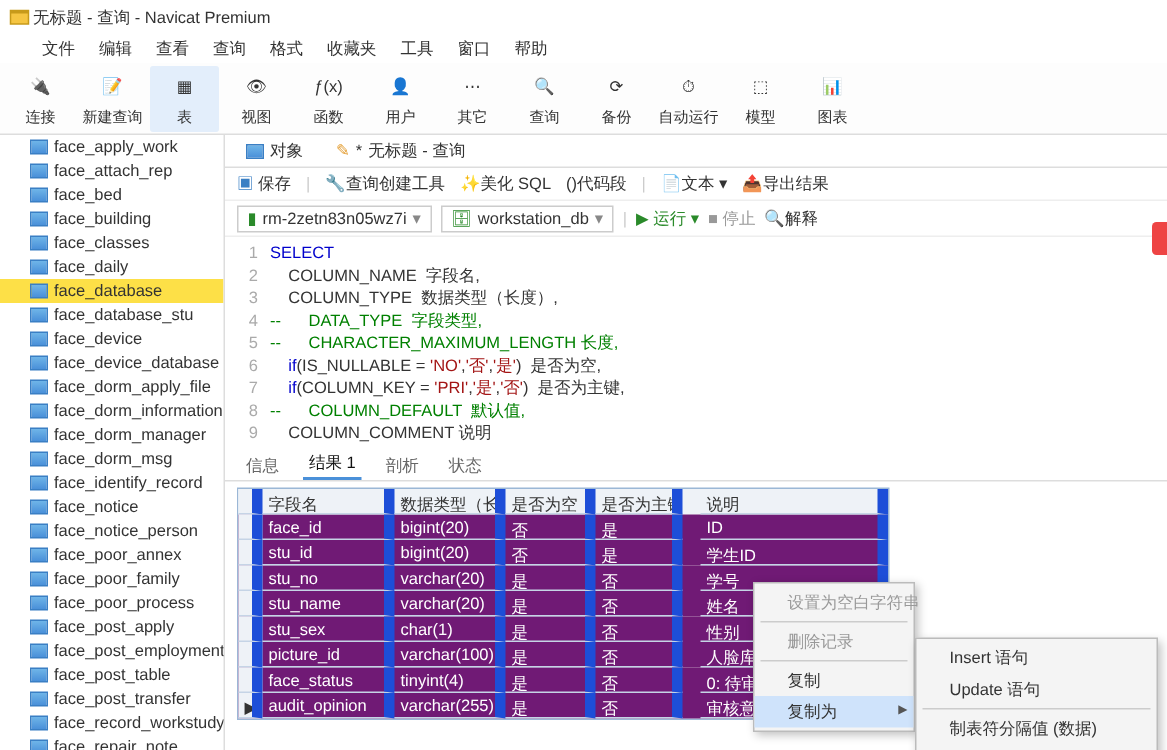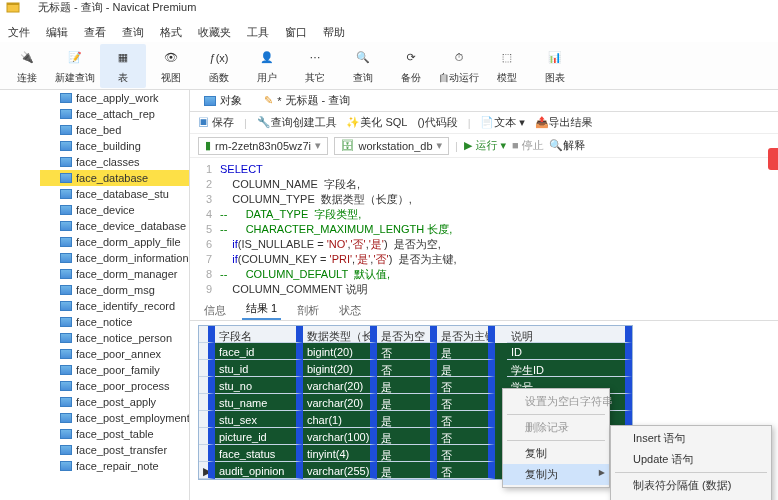--- a/index.html
+++ b/index.html
@@ -1,27 +1,27 @@
 <!DOCTYPE html>
 <html><head>
 <meta charset="utf-8">
 <style>
 * { margin:0; padding:0; box-sizing:border-box; font-family:"Microsoft YaHei","Segoe UI",sans-serif; font-size:11px; }
 body { background:#fff; color:#333; width:778px; height:500px; overflow:hidden; position:relative; }
-.titlebar { height:22px; background:#fff; display:flex; padding:0 6px; gap:18px; }
+.titlebar { height:22px; background:#fff; display:flex; align-items:center; padding:0 6px; gap:2px; }
 .titlebar .icon { width:14px; height:14px; }
-.menubar { height:20px; display:flex; gap:4px; padding:0 2px; align-items:center; }
+.menubar { height:20px; display:flex; gap:4px; padding:0 22px; align-items:center; }
 .menubar span { padding:2px 6px; cursor:default; }
 .toolbar { height:48px; display:flex; gap:2px; padding:2px 4px; align-items:center; border-bottom:1px solid #ddd; background:#fdfdfd; }
 .tbtn { display:flex; flex-direction:column; align-items:center; justify-content:center; width:46px; height:44px; gap:2px; border-radius:2px; }
 .tbtn.active { background:#e3eefb; }
 .tbtn .ico { width:22px; height:22px; display:flex; align-items:center; justify-content:center; }
 .tbtn .lbl { font-size:10px; color:#333; }
 .main { display:flex; height:410px; }
-.sidebar { width:150px; border-right:1px solid #ddd; overflow:hidden; background:#fff;margin-left:40px; }
+.sidebar { width:150px; border-right:1px solid #ddd; overflow:hidden; background:#fff; }
 .srow { display:flex; align-items:center; gap:4px; padding:1px 4px 1px 20px; height:16px; white-space:nowrap; }
 .srow.sel { background:#fde047; }
 .tblico { width:12px; height:10px; background:linear-gradient(#6fb5e8,#4a90d9); border:1px solid #3a7fc4; flex-shrink:0; }
 .content { flex:1; display:flex; flex-direction:column; overflow:hidden; }
 .tabbar { height:22px; display:flex; align-items:center; gap:6px; padding:0 6px; border-bottom:1px solid #ddd; }
 .tab { display:flex; align-items:center; gap:4px; padding:2px 8px; }
 .subtool { height:22px; display:flex; align-items:center; gap:10px; padding:0 8px; border-bottom:1px solid #eee; font-size:10px; }
 .subtool .sep { color:#ccc; }
 .connbar { height:24px; display:flex; align-items:center; gap:6px; padding:0 8px; border-bottom:1px solid #eee; }
 .combo { display:flex; align-items:center; gap:4px; border:1px solid #ccc; padding:1px 6px; height:18px; background:#fff; }
@@ -35,21 +35,21 @@
 .str { color:#a31515;margin-top:36px; }
 .cm { color:#008000; }
 .restabs { height:20px; display:flex; gap:12px; padding:0 10px; border-bottom:1px solid #ddd; align-items:end; }
 .restabs span { padding:2px 4px; color:#666; }
 .restabs .on { color:#111; border-bottom:2px solid #4a90d9; }
 .grid { border:1px solid #9bb7d6; margin:4px 8px 0 8px; width:435px; }
 .ghead, .grow { display:flex; height:17px; }
 .ghead { background:#eef2f7; }
 .gc { border-right:7px solid #1d4ed8; border-bottom:1px solid #c5d4e6; padding:3px 4px; overflow:hidden; white-space:nowrap; }
 .c0{width:16px;background:#eef2f7;} .c1{width:88px;} .c2{width:74px;} .c3{width:60px;} .c4{width:58px;} .c5{flex:1;margin-left:12px;}
-.grow { background:#14532d; color:#fff; }
+.grow { background:#701a75; color:#fff; }
 .grow .c0 { background:#eef2f7; color:#333; }
 .ctx { position:absolute; background:#f4f4f4; border:1px solid #bbb; box-shadow:2px 2px 6px rgba(0,0,0,.25); z-index:50; padding:2px 0; }
 .ctx .mi { padding:3px 18px 3px 22px; white-space:nowrap; display:flex; justify-content:space-between; gap:20px; position:relative; }
 .ctx .mi:hover, .ctx .mi.hov { background:#cfe3fb; }
 .ctx .mi.dis { color:#999; }
 .ctx hr { border:none; border-top:1px solid #ccc; margin:2px 4px; }
 .arrow::after { content:"▶"; font-size:8px; position:absolute; right:4px; top:4px; color:#555; }
 .watermark { position:absolute; right:6px; bottom:2px; color:#ccc; font-size:10px; letter-spacing:.5px; }
 .redstrip { position:absolute; right:0; top:148px; width:10px; height:22px; background:#e44; border-radius:3px 0 0 3px; }
 </style>
@@ -144,20 +144,24 @@
         <span>face_bed</span>
       </div>
       <div class="srow">
         <span class="tblico"></span>
         <span>face_building</span>
       </div>
       <div class="srow">
         <span class="tblico"></span>
         <span>face_classes</span>
       </div>
+      <div class="srow">
+        <span class="tblico"></span>
+        <span>face_daily</span>
+      </div>
       <div class="srow sel">
         <span class="tblico"></span>
         <span>face_database</span>
       </div>
       <div class="srow">
         <span class="tblico"></span>
         <span>face_database_stu</span>
       </div>
       <div class="srow">
         <span class="tblico"></span>
@@ -215,20 +219,24 @@
         <span class="tblico"></span>
         <span>face_post_employment</span>
       </div>
       <div class="srow">
         <span class="tblico"></span>
         <span>face_post_table</span>
       </div>
       <div class="srow">
         <span class="tblico"></span>
         <span>face_post_transfer</span>
+      </div>
+      <div class="srow">
+        <span class="tblico"></span>
+        <span>face_record_workstudy</span>
       </div>
       <div class="srow">
         <span class="tblico"></span>
         <span>face_repair_note</span>
       </div>
     </div>
   <div class="content">
     <div class="tabbar">
       <div class="tab">
           <span class="tblico"></span>

